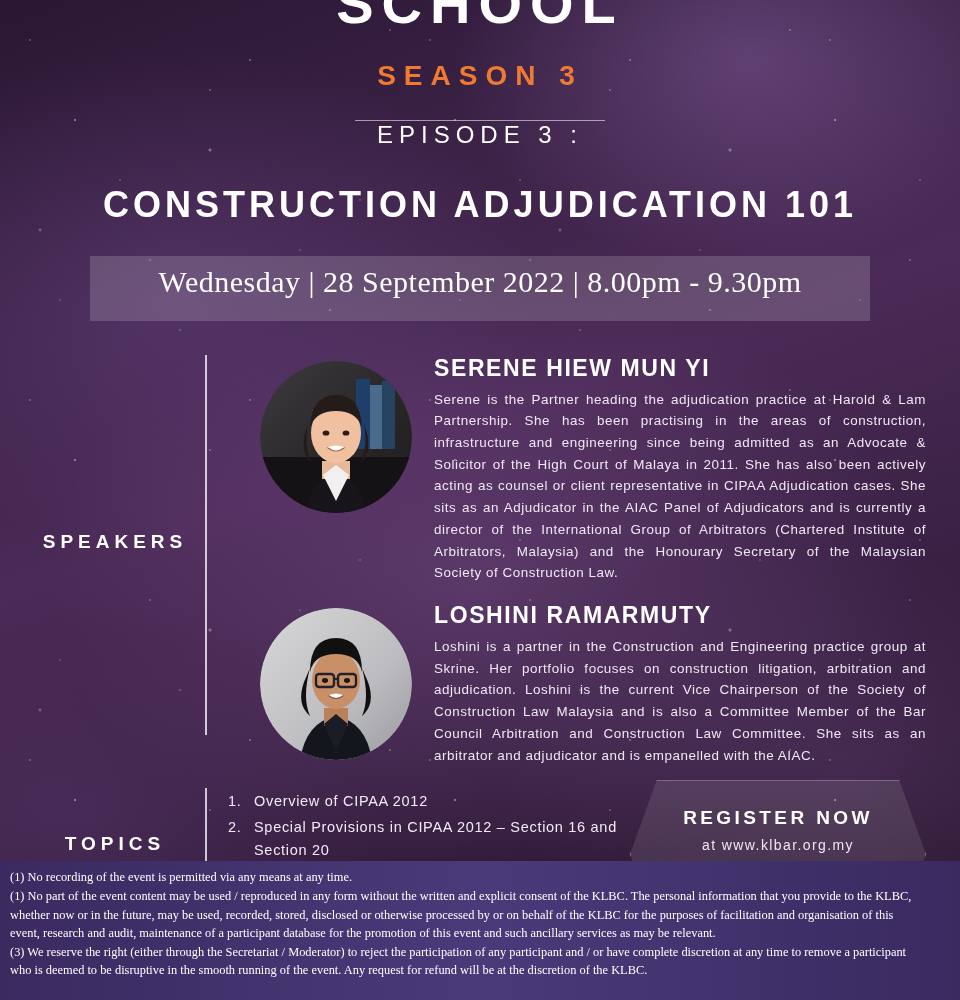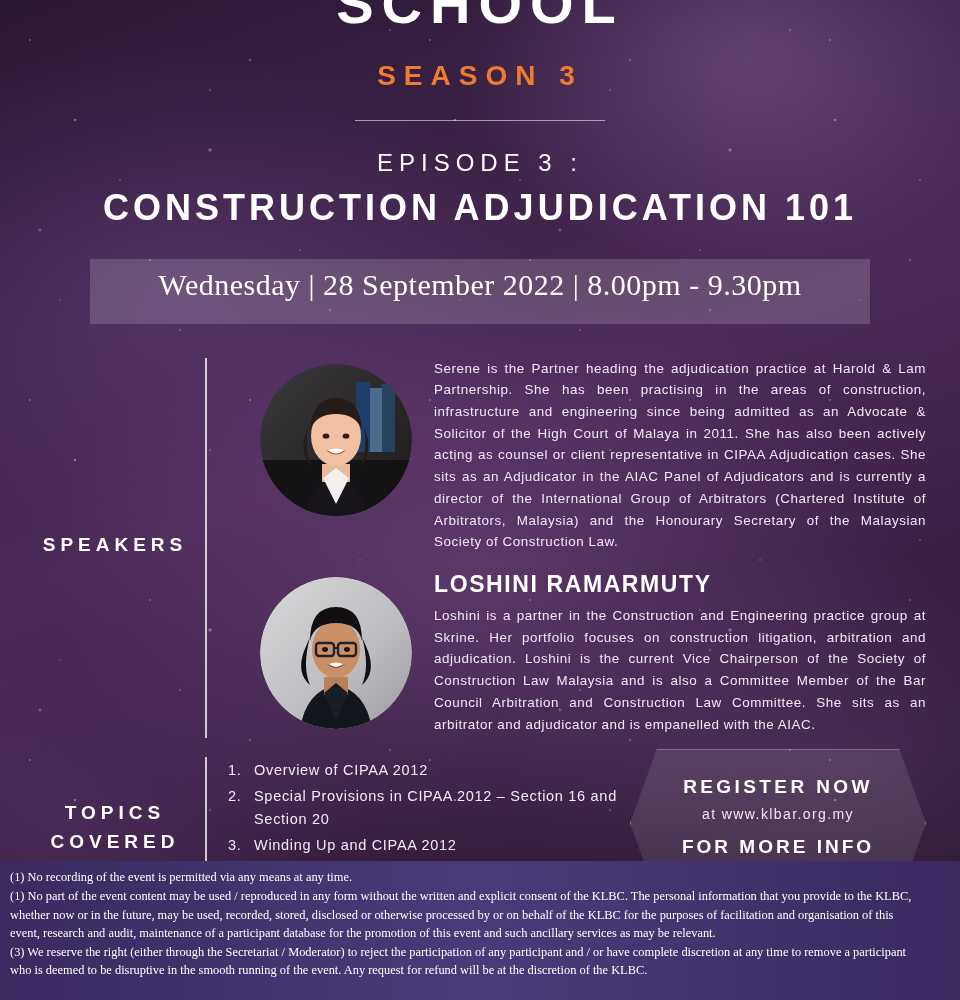--- a/index.html
+++ b/index.html
@@ -84,28 +84,27 @@
     letter-spacing: 8px;
     color: #ef7a30;
   }
   .divider {
     width: 250px;
     height: 1px;
     background: rgba(255,255,255,0.55);
     margin: 28px auto 0 auto;
   }
   .episode {
-    margin-top: 28px;
     font-size: 24px;
     letter-spacing: 6px;
     color: #ffffff;
     font-weight: normal;
   }
   .ep-title {
-    margin-top: 10px;
+    margin-top: 35px;
     font-size: 36px;
     letter-spacing: 4px;
     font-weight: bold;
     color: #ffffff;
   }
   .datebar {
     margin: 30px auto 0 auto;
     width: 780px;
     background: rgba(255,255,255,0.17);
     padding: 9px 0 22px 0;
@@ -343,20 +342,21 @@
             <path d="M48 62 q-4 26 4 40 q-10 -6 -8 -26 z" fill="#241c19"></path>
             <path d="M104 62 q4 26 -4 40 q10 -6 8 -26 z" fill="#241c19"></path>
             <ellipse cx="66" cy="72" rx="3.4" ry="2.6" fill="#2b1d17"></ellipse>
             <ellipse cx="86" cy="72" rx="3.4" ry="2.6" fill="#2b1d17"></ellipse>
             <path d="M66 86 q10 9 20 0 q-10 4 -20 0 z" fill="#b5584f"></path>
             <path d="M68 86 q8 7 16 0 q-8 -3 -16 0 z" fill="#ffffff"></path>
           </g>
         </svg>
       </div>
       <div class="speaker-body">
+        <div class="speaker-name">SERENE HIEW MUN YI</div>
         <div class="speaker-bio">Serene is the Partner heading the adjudication practice at Harold &amp; Lam Partnership. She has been practising in the areas of construction, infrastructure and engineering since being admitted as an Advocate &amp; Solicitor of the High Court of Malaya in 2011. She has also been actively acting as counsel or client representative in CIPAA Adjudication cases. She sits as an Adjudicator in the AIAC Panel of Adjudicators and is currently a director of the International Group of Arbitrators (Chartered Institute of Arbitrators, Malaysia) and the Honourary Secretary of the Malaysian Society of Construction Law.</div>
       </div>
     </div>
 
     <div class="speaker">
       <div class="avatar">
         <svg width="152" height="152" viewBox="0 0 152 152" aria-hidden="true">
           <defs>
             <clipPath id="c2">
                 <circle cx="76" cy="76" r="76"></circle>

